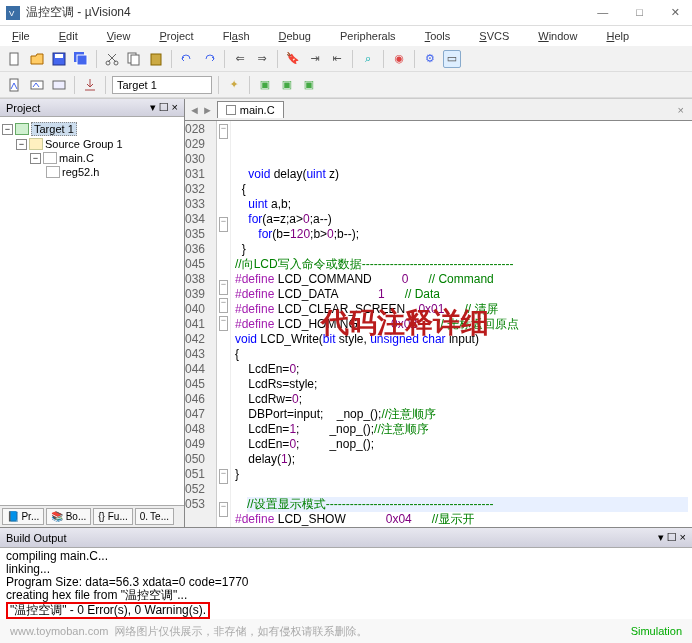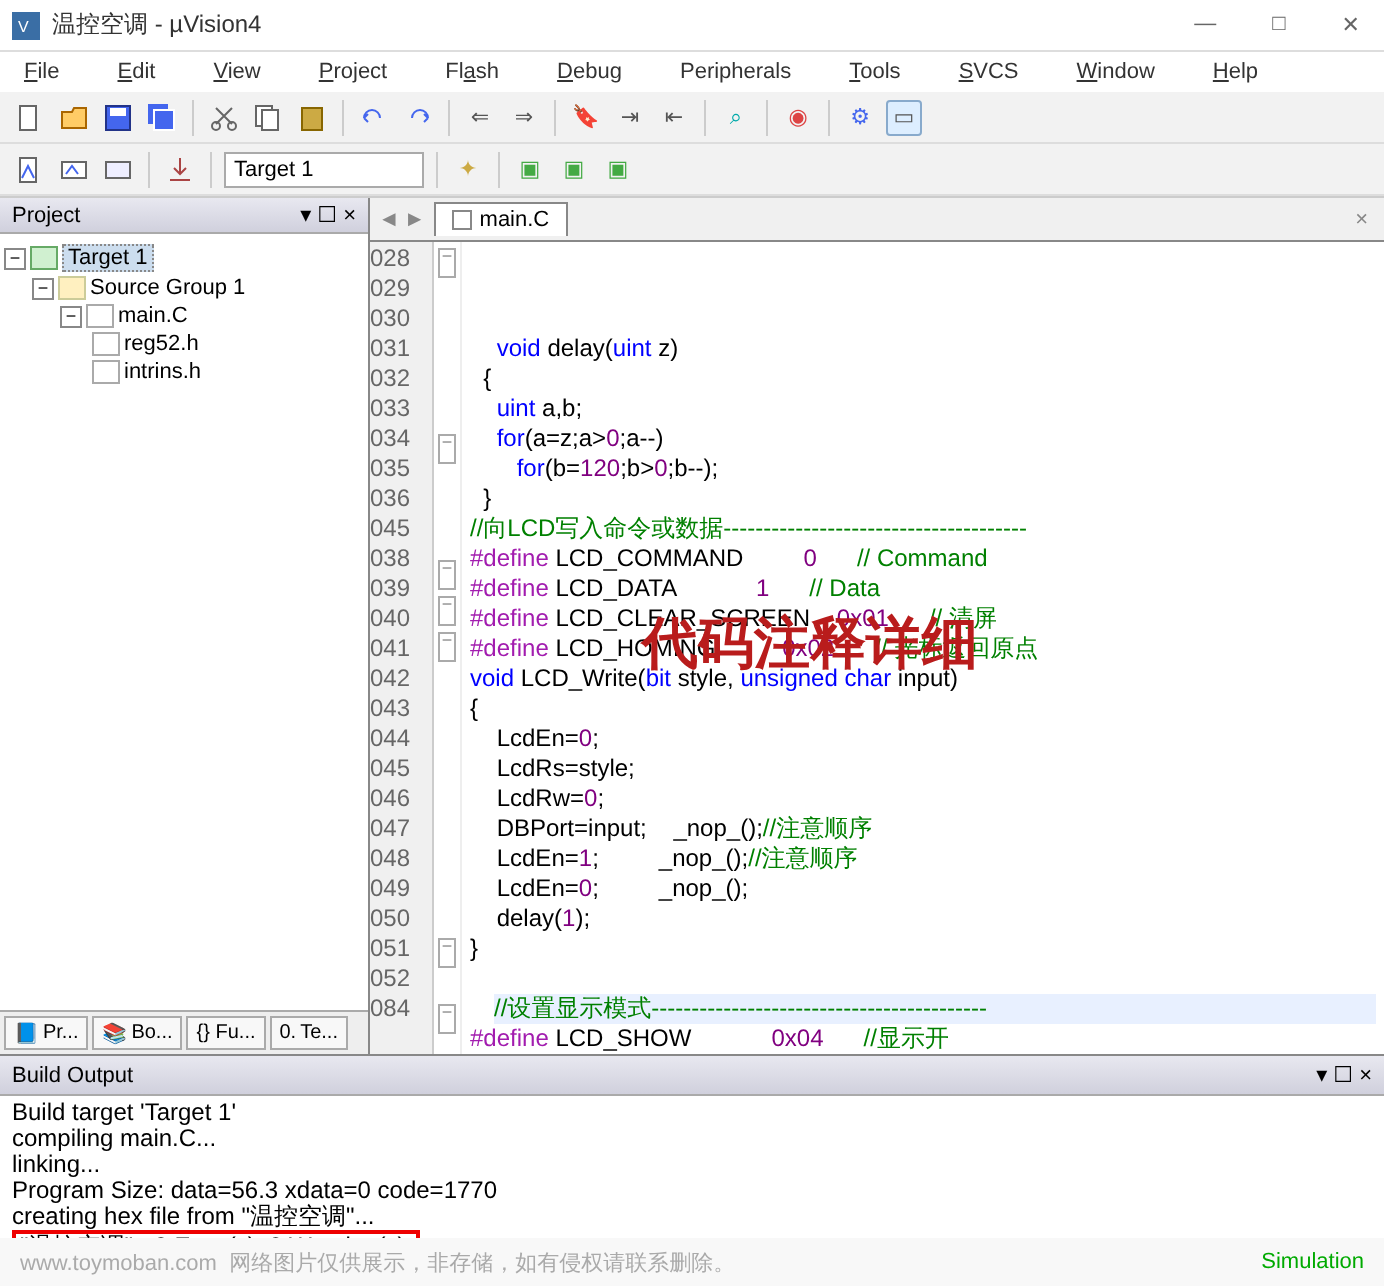--- a/index.html
+++ b/index.html
@@ -227,24 +227,20 @@
         </div>
       <div class="tree-node lv2">
           <span class="tw">−</span>
           <span class="ico fico-c"></span>
           <span>main.C</span>
         </div>
       <div class="tree-node lv3">
           <span class="ico fico-h"></span>
           <span>reg52.h</span>
         </div>
-      <div class="tree-node lv3">
-          <span class="ico fico-h"></span>
-          <span>intrins.h</span>
-        </div>
     </div>
     <div class="tabs-bottom">
       <span class="tab-b">📘 <span>Pr...</span></span>
       <span class="tab-b">📚 <span>Bo...</span></span>
       <span class="tab-b">
           <span>{} Fu...</span>
         </span>
       <span class="tab-b">0. <span>Te...</span></span>
     </div>
   </div>
@@ -281,21 +277,21 @@
           <div>043</div>
           <div>044</div>
           <div>045</div>
           <div>046</div>
           <div>047</div>
           <div>048</div>
           <div>049</div>
           <div>050</div>
           <div>051</div>
           <div>052</div>
-          <div>084</div>
+          <div>053</div>
         </div>
       <div class="fold-col" id="foldcol">
           <div>
             <div class="fold-mark">−</div>
           </div>
           <div></div>
           <div></div>
           <div></div>
           <div></div>
           <div></div>
@@ -338,21 +334,20 @@
     </div>
   </div>
 </div>
 
 <div class="build-out">
   <div class="build-hdr panel-hdr">
     <span>Build Output</span>
     <span class="hx">▾ ☐ ×</span>
   </div>
   <div class="build-body">
-    <div>Build target 'Target 1'</div>
     <div>compiling main.C...</div>
     <div>linking...</div>
     <div>Program Size: data=56.3 xdata=0 code=1770</div>
     <div>creating hex file from "温控空调"...</div>
     <span class="red-box">"温控空调" - 0 Error(s), 0 Warning(s).</span>
   </div>
 </div>
 
 <div class="status">
   <span class="sim">Simulation</span>

